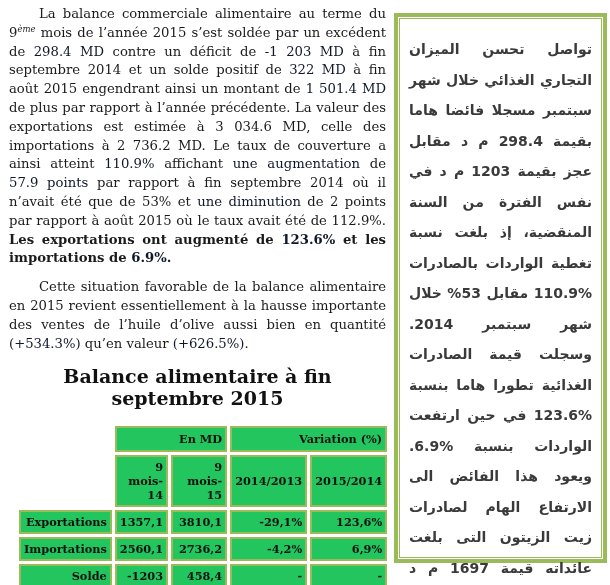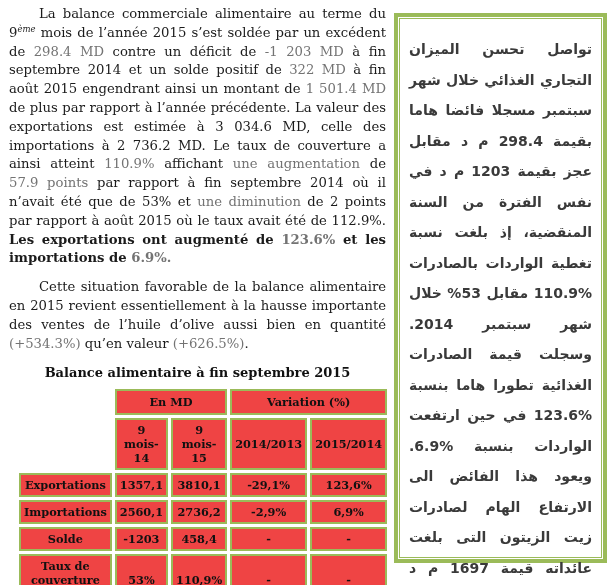--- a/index.html
+++ b/index.html
@@ -9,35 +9,35 @@
   }
   .page { position:absolute; inset:0; }
 
   
   .left-col { position:absolute; left:9px; top:5px; width:377px; }
   .para {
     font-size:13.2px; line-height:18.8px; text-align:justify;
     color:#1b1b1b; margin:0 0 10px 0; text-indent:30px;
   }
   .para sup { font-size:8.5px; line-height:0;font-style:italic; }
-  .olive { color:#737373; }
+  .olive { color:#0f172a; }
   .b { font-weight:bold; }
 
   .table-title {
-    text-align:center; font-weight:bold; font-size:13px;
-    color:#111; margin:12px 0 6px 0;
+    text-align:center; font-weight:bold; font-size:19px;
+    color:#111; margin:12px 0 14px 0;
   }
 
   .balance-table {
     border-collapse:separate; border-spacing:3px;
     margin:0 0 0 7px;
   }
   .balance-table th, .balance-table td.cell {
-    border:2px solid #9BBB59; background:#ef4444;
-    text-align:center; vertical-align:middle;
+    border:2px solid #9BBB59; background:#22c55e;
+    text-align:right; vertical-align:middle;
     font-weight:bold; font-size:11.3px; color:#111;
     padding:3px 3px;
   }
   .balance-table th.group { padding:4px 3px; }
   .balance-table td.nocell { border:none; background:transparent; padding:0; }
   .balance-table td.label { width:132px; }
   .balance-table th.colh, .balance-table td.val { width:50px; }
 
   
   .right-panel {
@@ -87,21 +87,21 @@
             <td class="cell label">Exportations</td>
             <td class="cell val">1357,1</td>
             <td class="cell val">3810,1</td>
             <td class="cell val">-29,1%</td>
             <td class="cell val">123,6%</td>
           </tr>
           <tr>
             <td class="cell label">Importations</td>
             <td class="cell val">2560,1</td>
             <td class="cell val">2736,2</td>
-            <td class="cell val">-2,9%</td>
+            <td class="cell val">-4,2%</td>
             <td class="cell val">6,9%</td>
           </tr>
           <tr>
             <td class="cell label">Solde</td>
             <td class="cell val">-1203</td>
             <td class="cell val">458,4</td>
             <td class="cell val">-</td>
             <td class="cell val">-</td>
           </tr>
           <tr>

